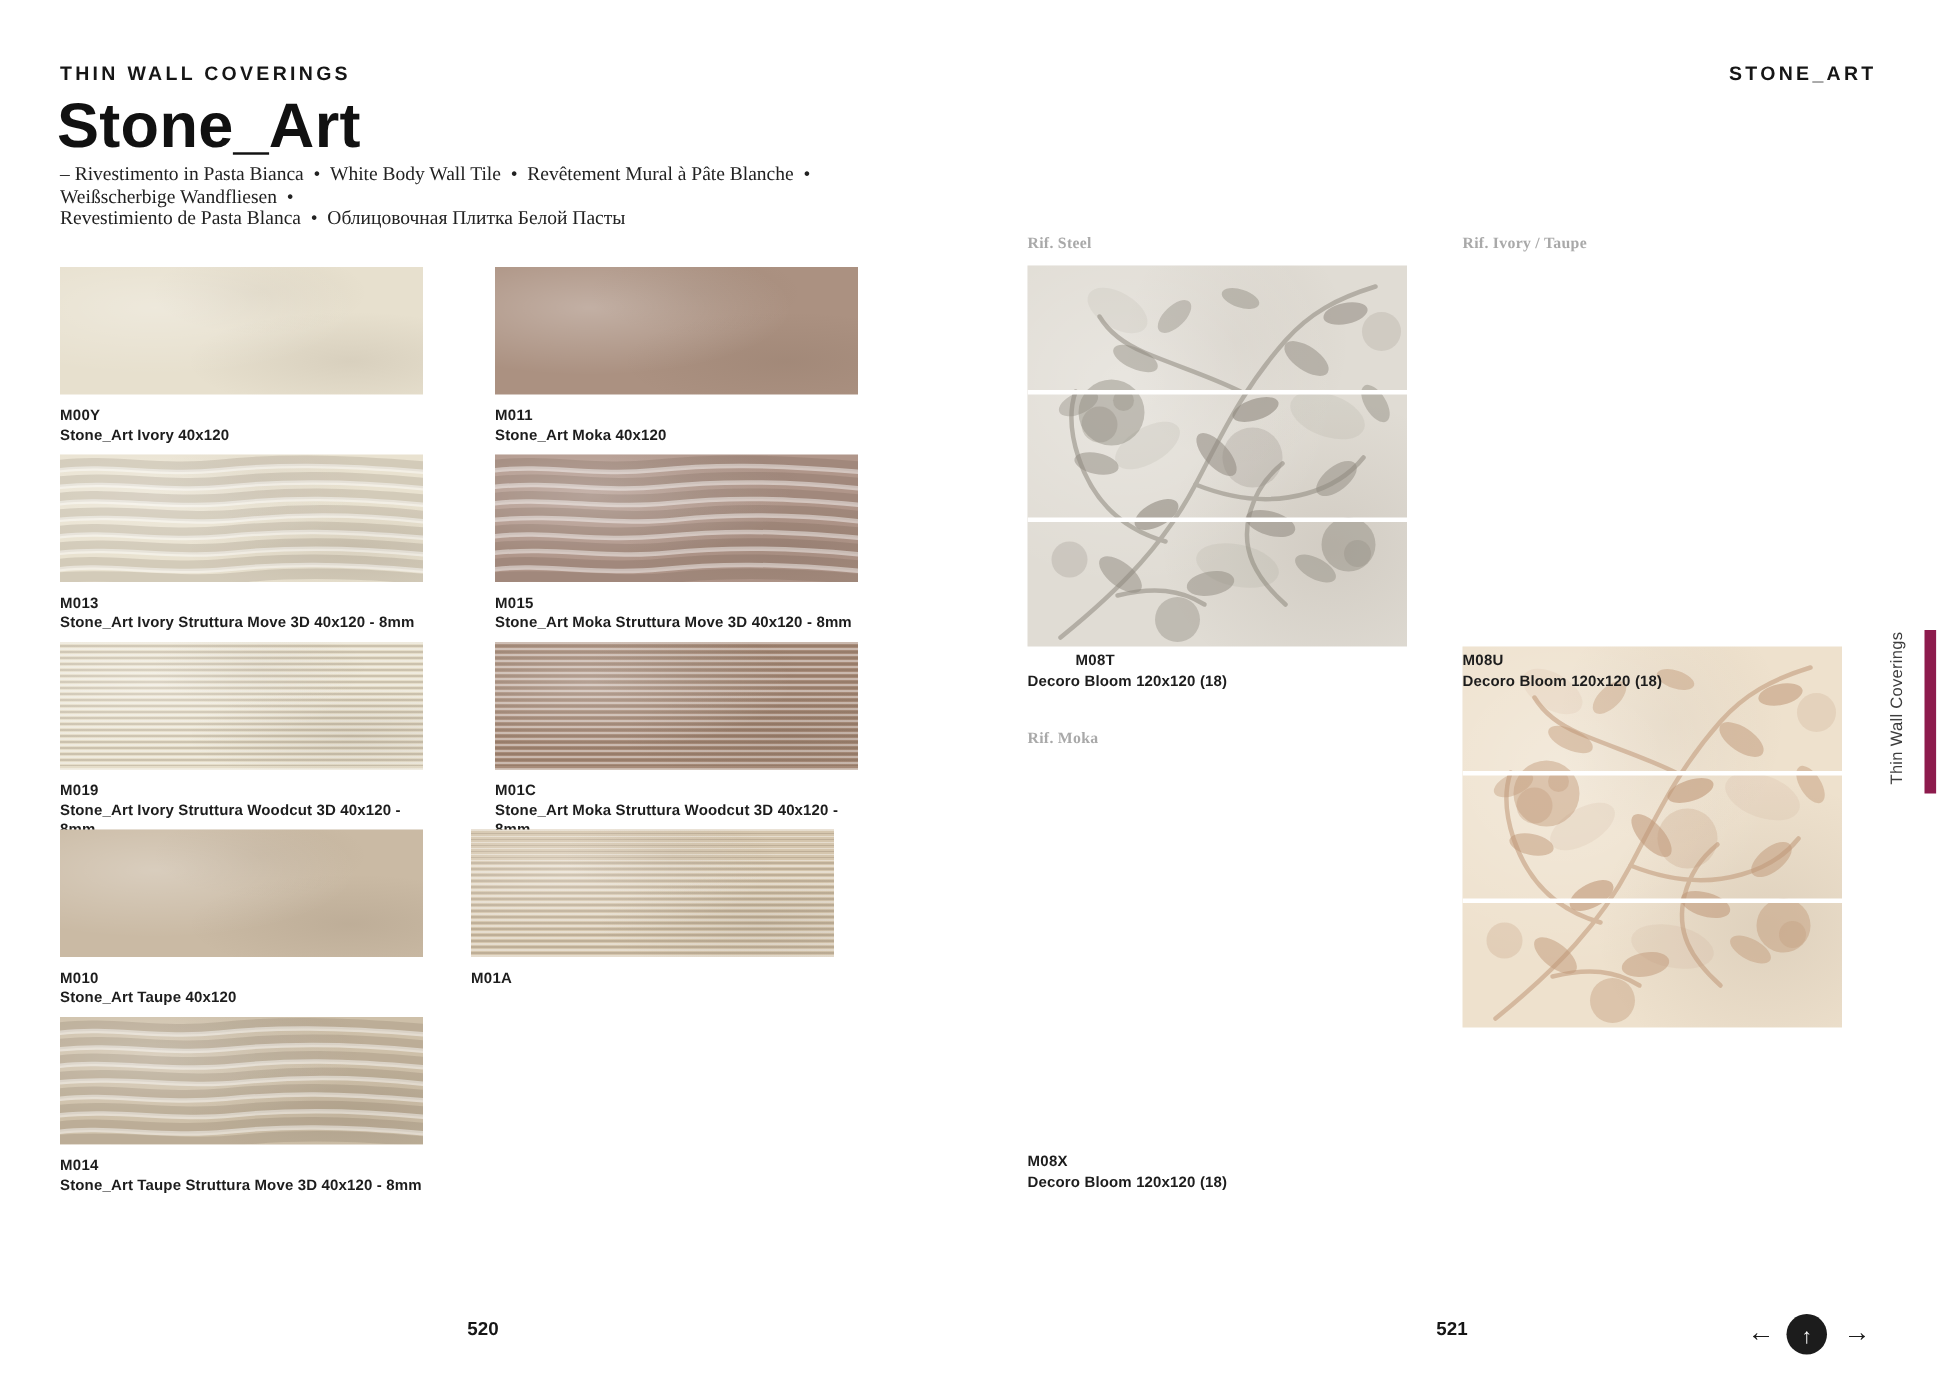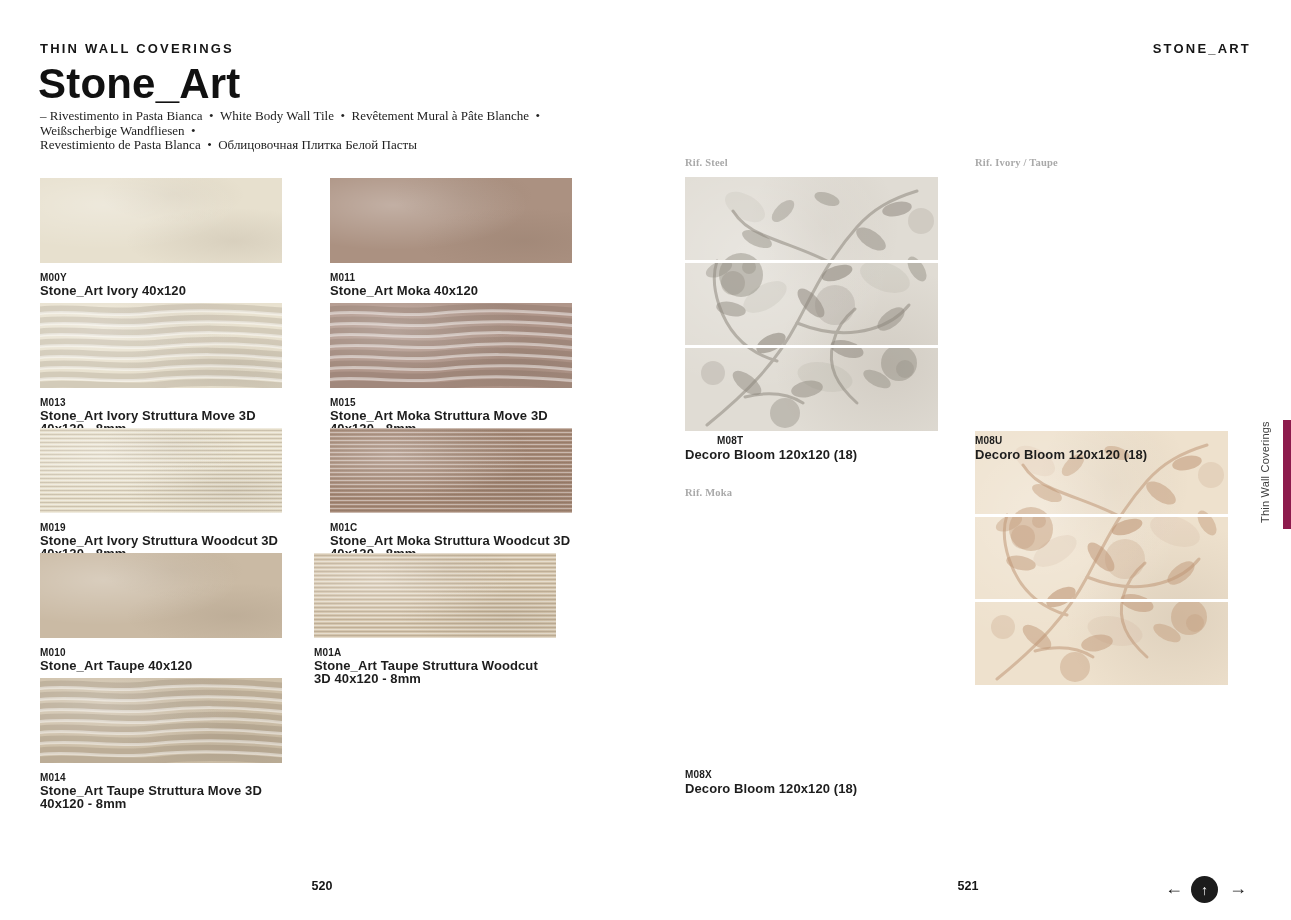--- a/index.html
+++ b/index.html
@@ -24,21 +24,21 @@
        radial-gradient(75% 65% at 80% 74%, rgba(86,66,48,0.10), rgba(0,0,0,0) 60%),
        radial-gradient(50% 55% at 55% 20%, rgba(86,66,48,0.06), rgba(0,0,0,0) 60%);}
   .c-ivory{background-color:#e7e0ce;} .c-moka{background-color:#ab9181;} .c-taupe{background-color:#cabaa4;}
   .c-ivory-m{background-color:#e9e2d0;} .c-moka-m{background-color:#b0968a;} .c-taupe-m{background-color:#cec0a9;}
   .c-ivory-w{background-color:#e5ddc9;} .c-moka-w{background-color:#a78b79;} .c-taupe-w{background-color:#d5c6ae;}
   .tex-woodcut{background-image:
       repeating-linear-gradient(0deg, rgba(255,255,255,0.40) 0 1px, rgba(255,255,255,0) 1px 4px),
       repeating-linear-gradient(0deg, rgba(70,50,30,0.0) 0 2px, rgba(70,50,30,0.16) 2px 3px, rgba(70,50,30,0) 3px 4px);}
   .tex-svg{position:absolute;inset:0;width:100%;height:100%;display:block;}
   .code{margin-top:9px;font-size:10px;font-weight:700;letter-spacing:0.2px;line-height:12px;}
-  .desc{font-size:13px;font-weight:700;letter-spacing:0.1px;line-height:13px;}
+  .desc{font-size:10px;font-weight:700;letter-spacing:0.1px;line-height:13px;}
 
   
   .rif{font-size:10.5px;font-weight:700;color:#a9a9a9;letter-spacing:0.2px;font-family:Liberation Serif, serif;}
   .decor{position:relative;width:253px;height:254px;overflow:hidden;}
   .decor .divider{position:absolute;left:0;width:100%;height:3px;background:#ffffff;}
   .d-steel{background-color:#e0dcd4;} .d-ivorytaupe{background-color:#eee1cd;}
   .bloom-svg{position:absolute;inset:0;width:100%;height:100%;display:block;}
 
   
   .pageno{top:879px;width:70px;text-align:center;font-size:12.5px;font-weight:700;color:#161616;}
@@ -196,21 +196,20 @@
       </div>
     <div class="code">M010</div>
     <div class="desc">Stone_Art Taupe 40x120</div>
   </div>
 
   <div class="abs product" style="left:314px;top:553px">
     <div class="tile c-taupe-w tex-woodcut">
         <div class="cloud"></div>
       </div>
     <div class="code">M01A</div>
-    <div class="desc">Stone_Art Taupe Struttura Woodcut 3D 40x120 - 8mm</div>
   </div>
 
   <div class="abs product" style="left:40px;top:678px">
     <div class="tile c-taupe-m">
         <div class="cloud"></div>
       <svg class="tex-svg">
           <use href="#tex-move"></use>
         </svg>
       </div>
     <div class="code">M014</div>

